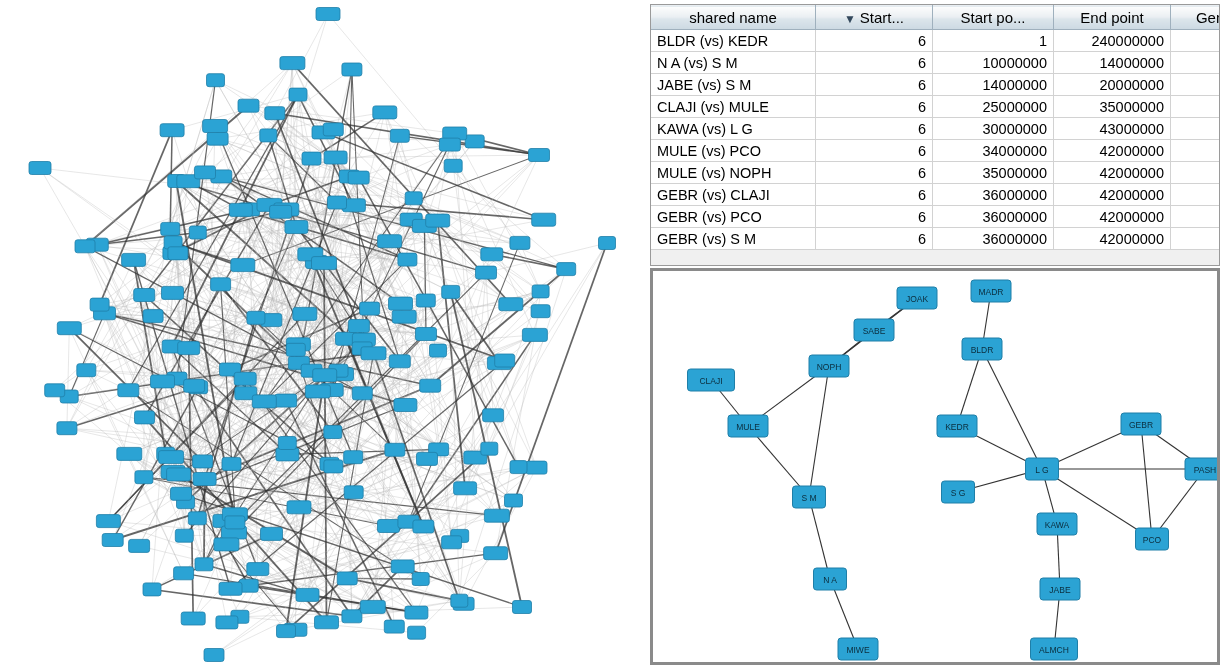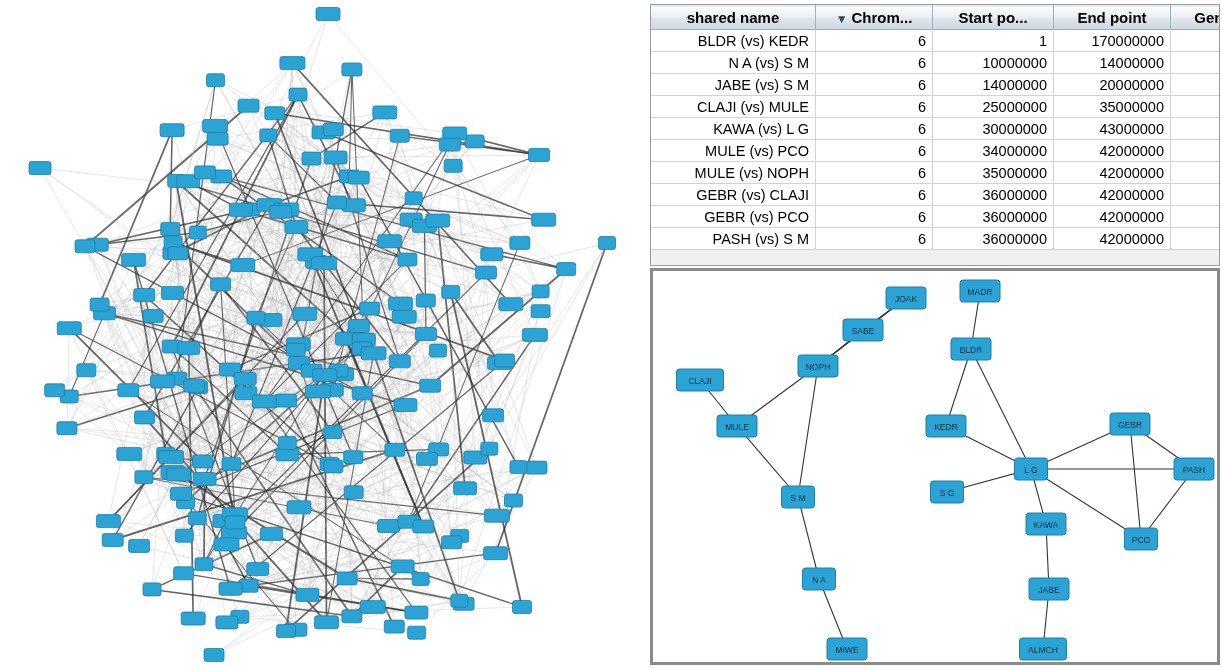--- a/index.html
+++ b/index.html
@@ -45,38 +45,37 @@
     table-layout: fixed;
     font-size: 14.5px;
     color: #000;
   }
   table.grid th {
     background: linear-gradient(to bottom, #fdfdfd 0%, #e9eef2 48%, #dde6ec 52%, #ccd9e2 100%);
     border-right: 1px solid #9fb0bd;
     border-bottom: 1px solid #9fb0bd;
     border-top: 1px solid #e9eef2;
     height: 23px;
-    font-weight: bold;
+    font-weight: normal;
     font-size: 15px;
     padding: 0 6px;
     white-space: nowrap;
     overflow: hidden;
     text-align: center;
     position: relative;
   }
   table.grid td {
     background: #ffffff;
     border-right: 1px solid #d2d2d2;
     border-bottom: 1px solid #d2d2d2;
     height: 21px;
     padding: 0 6px;
     white-space: nowrap;
     overflow: hidden;
     font-size: 14.5px;
-    text-align: right;
   }
   td.num { text-align: right; }
   td.txt { text-align: left; }
   th .filter-icon {
     display: inline-block;
     margin-right: 4px;
     vertical-align: middle;
     color: #33485c;
     font-size: 12px;
   }
@@ -90,20 +89,21 @@
   #network-small {
     position: absolute;
     left: 650px;
     top: 268px;
     width: 570px;
     height: 397px;
     background: #ffffff;
     border: 3px solid #8a8a8a;
     box-sizing: border-box;
     overflow: hidden;
+    padding-left: 11px;
   }
   #network-small svg { display:block; }
 
   .nd rect {
     fill: #2ba3d4;
     stroke: #1f7fa8;
     stroke-width: 1;
   }
   .nd text {
     font-family: "Liberation Sans", sans-serif;
@@ -1456,32 +1456,32 @@
         </g>
       </g>
   </svg>
 </div>
 
 <div id="table-panel">
   <table class="grid">
     <thead>
       <tr>
         <th class="col-name"><span>shared name</span></th>
-        <th class="col-chrom"><span class="filter-icon">▼</span><span>Chrom...</span></th>
+        <th class="col-chrom"><span class="filter-icon">▼</span><span>Start...</span></th>
         <th class="col-start"><span>Start po...</span></th>
         <th class="col-end"><span>End point</span></th>
         <th class="col-gen"><span>Genetic...</span></th>
       </tr>
     </thead>
     <tbody id="table-body">
         <tr>
           <td class="txt col-name">BLDR (vs) KEDR</td>
           <td class="num col-chrom">6</td>
           <td class="num col-start">1</td>
-          <td class="num col-end">170000000</td>
+          <td class="num col-end">240000000</td>
           <td class="num col-gen">192.0</td>
         </tr>
         <tr>
           <td class="txt col-name">N A (vs) S M</td>
           <td class="num col-chrom">6</td>
           <td class="num col-start">10000000</td>
           <td class="num col-end">14000000</td>
           <td class="num col-gen">6.6</td>
         </tr>
         <tr>
@@ -1527,21 +1527,21 @@
           <td class="num col-gen">8.9</td>
         </tr>
         <tr>
           <td class="txt col-name">GEBR (vs) PCO</td>
           <td class="num col-chrom">6</td>
           <td class="num col-start">36000000</td>
           <td class="num col-end">42000000</td>
           <td class="num col-gen">8.4</td>
         </tr>
         <tr>
-          <td class="txt col-name">PASH (vs) S M</td>
+          <td class="txt col-name">GEBR (vs) S M</td>
           <td class="num col-chrom">6</td>
           <td class="num col-start">36000000</td>
           <td class="num col-end">42000000</td>
           <td class="num col-gen">9.9</td>
         </tr>
       </tbody>
   </table>
 </div>
 
 <div id="network-small">

